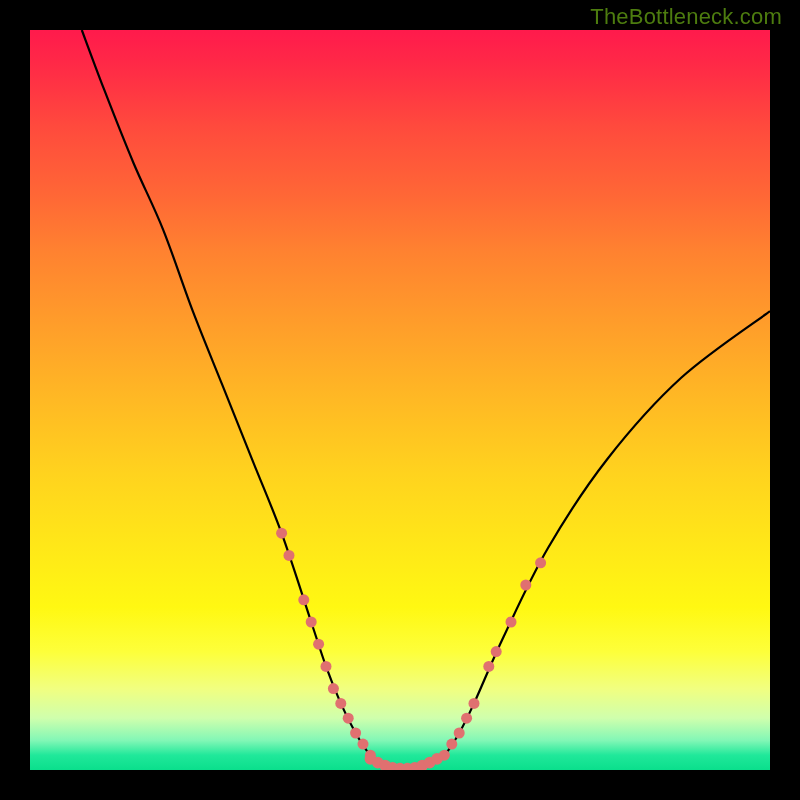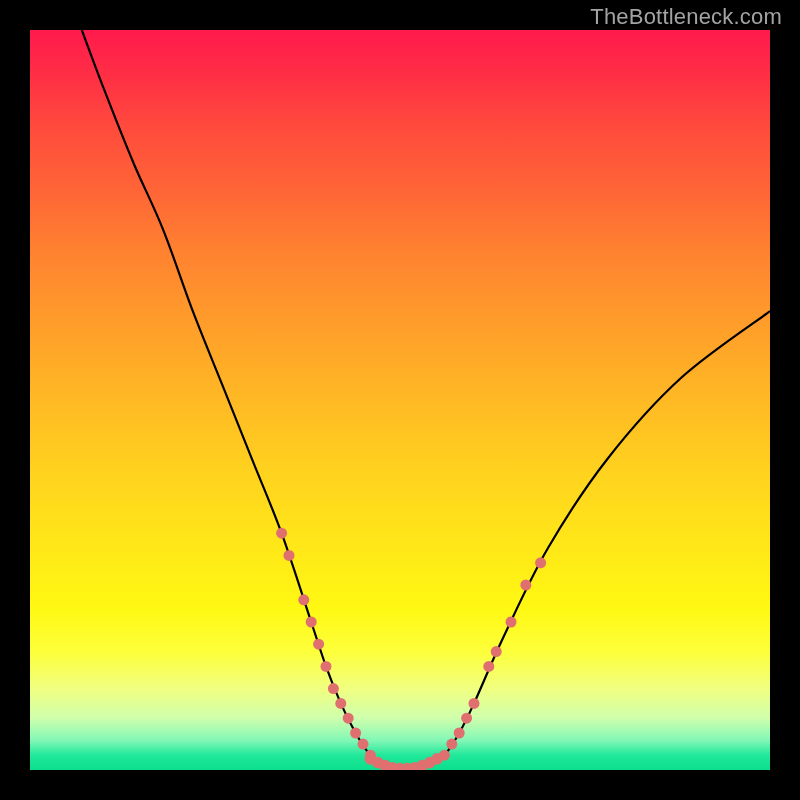--- a/index.html
+++ b/index.html
@@ -40,21 +40,21 @@
       #20e89a 98%,
       #0adf8c 100%
     );
   }
   .watermark {
     position: absolute;
     top: 4px;
     right: 18px;
     font-family: Arial, Helvetica, sans-serif;
     font-size: 22px;
-    color: #a3a3a3;
+    color: #4d7c0f;
     letter-spacing: 0.2px;
     user-select: none;
   }
   svg.curve {
     position: absolute;
     left: 0;
     top: 0;
     width: 740px;
     height: 740px;
   }

